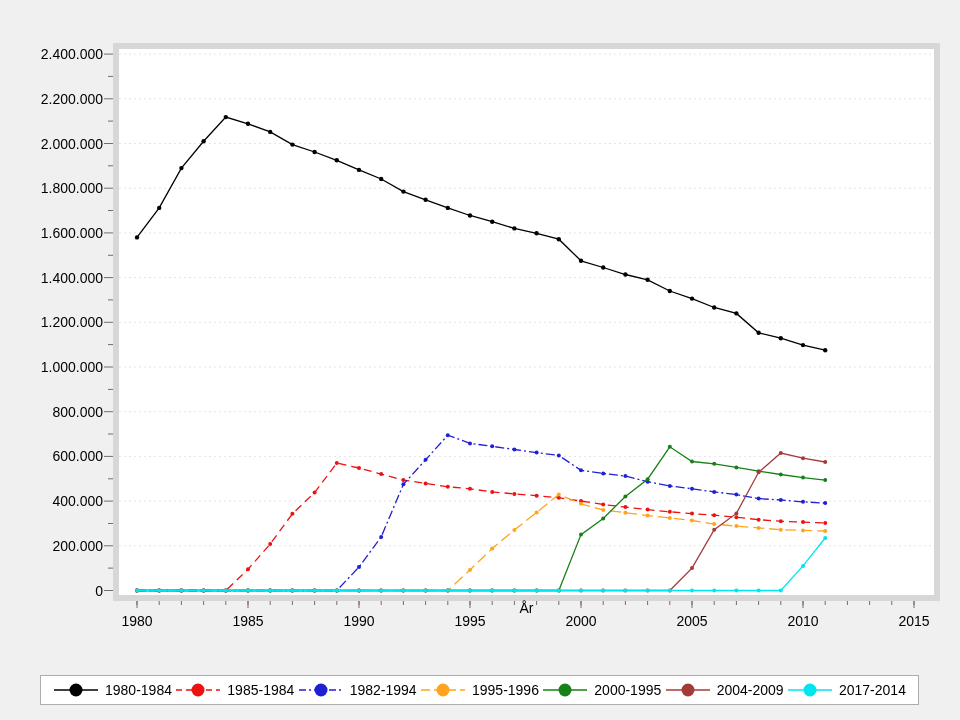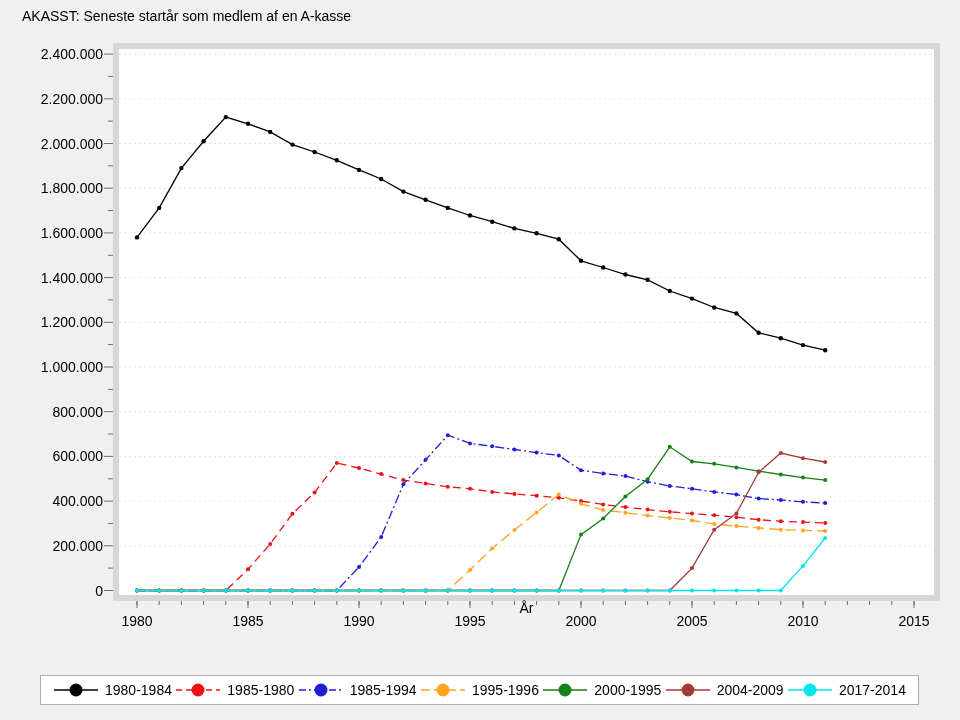--- a/index.html
+++ b/index.html
@@ -26,21 +26,20 @@
     display:flex;align-items:center;justify-content:space-between;
     padding:0 12px;
   }
   .lg-item{display:flex;align-items:flex-start;gap:6px;}
   .lg-label{font-size:14px;color:#000;white-space:nowrap;}
 </style>
 </head>
 <body>
 
 <div class="stage">
-  <div class="chart-title">AKASST: Seneste startår som medlem af en A-kasse</div>
   <svg id="plot-svg" width="960" height="662">
       <rect x="113" y="43" width="827" height="558" fill="#d7d7d7"></rect>
       <rect x="119" y="49" width="815" height="546" fill="#ffffff"></rect>
       <line x1="119" x2="934" y1="545.8" y2="545.8" stroke="#e3e3e3" stroke-width="1" stroke-dasharray="2 3"></line>
       <line x1="119" x2="934" y1="501.1" y2="501.1" stroke="#e3e3e3" stroke-width="1" stroke-dasharray="2 3"></line>
       <line x1="119" x2="934" y1="456.4" y2="456.4" stroke="#e3e3e3" stroke-width="1" stroke-dasharray="2 3"></line>
       <line x1="119" x2="934" y1="411.7" y2="411.7" stroke="#e3e3e3" stroke-width="1" stroke-dasharray="2 3"></line>
       <line x1="119" x2="934" y1="367.0" y2="367.0" stroke="#e3e3e3" stroke-width="1" stroke-dasharray="2 3"></line>
       <line x1="119" x2="934" y1="322.3" y2="322.3" stroke="#e3e3e3" stroke-width="1" stroke-dasharray="2 3"></line>
       <line x1="119" x2="934" y1="277.6" y2="277.6" stroke="#e3e3e3" stroke-width="1" stroke-dasharray="2 3"></line>
@@ -392,28 +391,28 @@
           <line x1="1" x2="45" y1="8" y2="8" stroke="#000000" stroke-width="1.6"></line>
           <circle cx="23" cy="8" r="6.5" fill="#000000"></circle>
         </svg>
         <span class="lg-label">1980-1984</span>
       </div>
       <div class="lg-item">
         <svg width="46" height="16">
           <line x1="1" x2="45" y1="8" y2="8" stroke="#ee1111" stroke-width="1.6" stroke-dasharray="6 4"></line>
           <circle cx="23" cy="8" r="6.5" fill="#ee1111"></circle>
         </svg>
-        <span class="lg-label">1985-1980</span>
+        <span class="lg-label">1985-1984</span>
       </div>
       <div class="lg-item">
         <svg width="46" height="16">
           <line x1="1" x2="45" y1="8" y2="8" stroke="#1f1fd4" stroke-width="1.6" stroke-dasharray="7 3 2 3"></line>
           <circle cx="23" cy="8" r="6.5" fill="#1f1fd4"></circle>
         </svg>
-        <span class="lg-label">1985-1994</span>
+        <span class="lg-label">1982-1994</span>
       </div>
       <div class="lg-item">
         <svg width="46" height="16">
           <line x1="1" x2="45" y1="8" y2="8" stroke="#ffa41c" stroke-width="1.6" stroke-dasharray="9 4"></line>
           <circle cx="23" cy="8" r="6.5" fill="#ffa41c"></circle>
         </svg>
         <span class="lg-label">1995-1996</span>
       </div>
       <div class="lg-item">
         <svg width="46" height="16">

